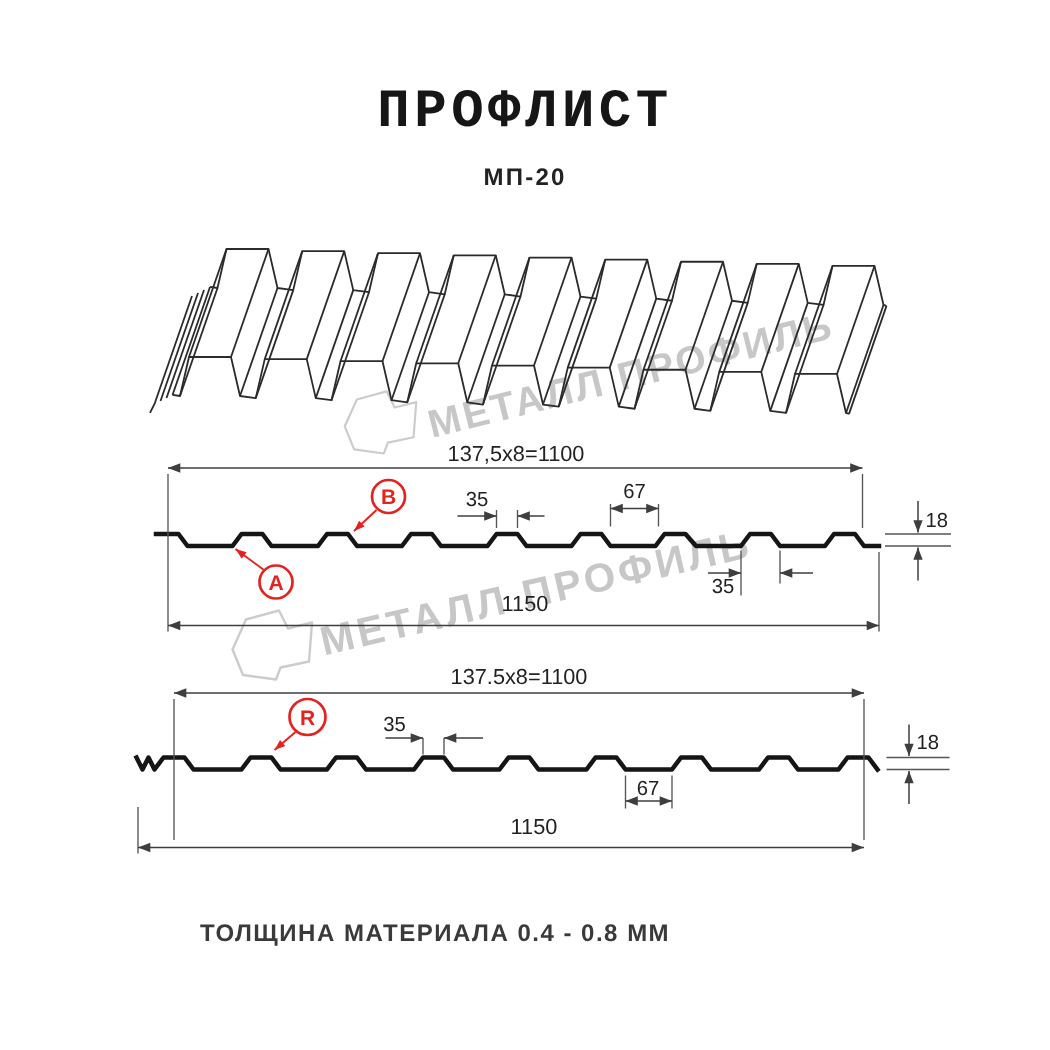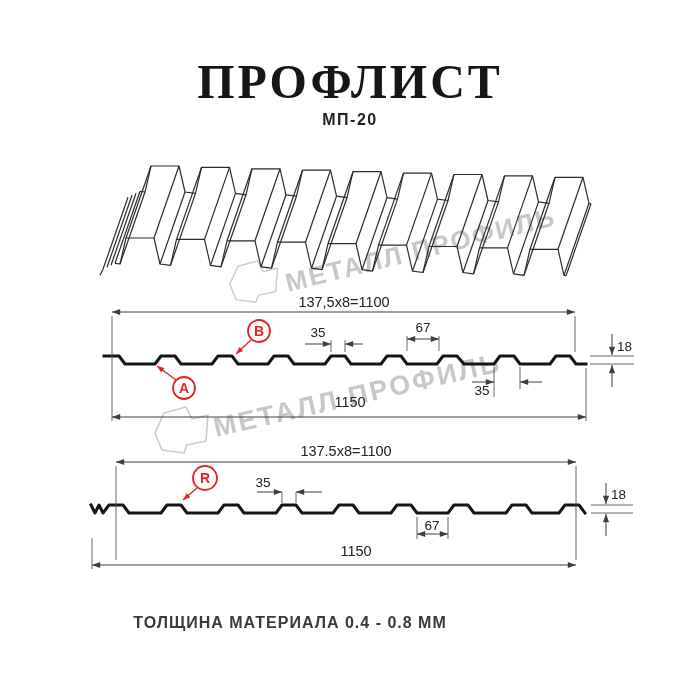--- a/index.html
+++ b/index.html
@@ -1,21 +1,21 @@
 <!DOCTYPE html>
 <html><head>
 <meta charset="utf-8">
 <style>
   html,body{margin:0;padding:0;}
   body{width:700px;height:700px;background:#ffffff;position:relative;overflow:hidden;
        font-family:"Liberation Sans",sans-serif;}
   .hdr{position:absolute;left:0;top:54px;width:700px;text-align:center;}
-  .title{font-size:48px;font-weight:800;letter-spacing:3px;color:#161616;
-         font-family:Liberation Serif, serif;}
-  .subtitle{margin-top:2px;font-size:16px;font-weight:700;letter-spacing:1.5px;color:#222222;}
+  .title{font-size:36px;font-weight:800;letter-spacing:3px;color:#161616;
+         font-family:Liberation Mono, monospace;}
+  .subtitle{margin-top:15px;font-size:16px;font-weight:700;letter-spacing:1.5px;color:#222222;}
   .ftr{position:absolute;left:0;top:614px;width:580px;text-align:center;
        font-size:16px;font-weight:700;letter-spacing:1px;color:#3a3a3a;}
   svg#diagram{position:absolute;left:0;top:0;}
   .iso{stroke:#2b2b2b;stroke-width:1.2;fill:none;stroke-linejoin:round;}
   .prof{stroke:#151515;stroke-width:3;fill:none;stroke-linejoin:round;stroke-linecap:square;}
   .ext{stroke:#555555;stroke-width:0.9;fill:none;}
   .dim{stroke:#3e3e3e;stroke-width:1;fill:none;}
   .dtx{font-family:"Liberation Sans",sans-serif;font-size:13.5px;fill:#222222;}
   .ctx{font-family:"Liberation Sans",sans-serif;font-size:14.5px;fill:#222222;}
   .wm{fill:#c7c7c7;font-family:"Liberation Sans",sans-serif;font-weight:700;}

